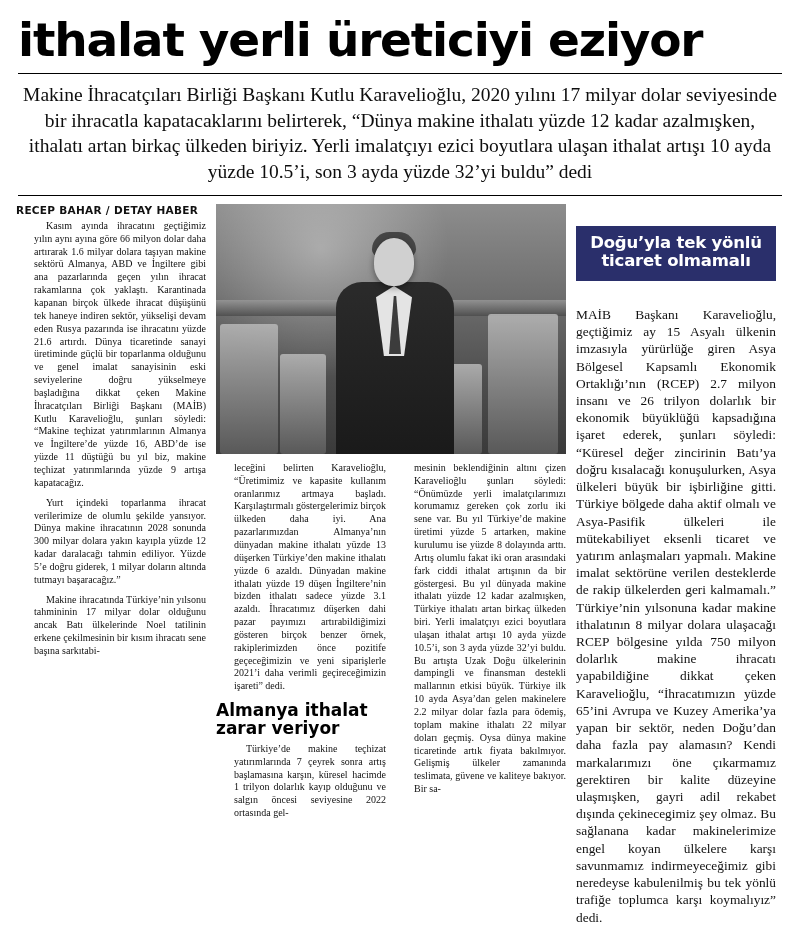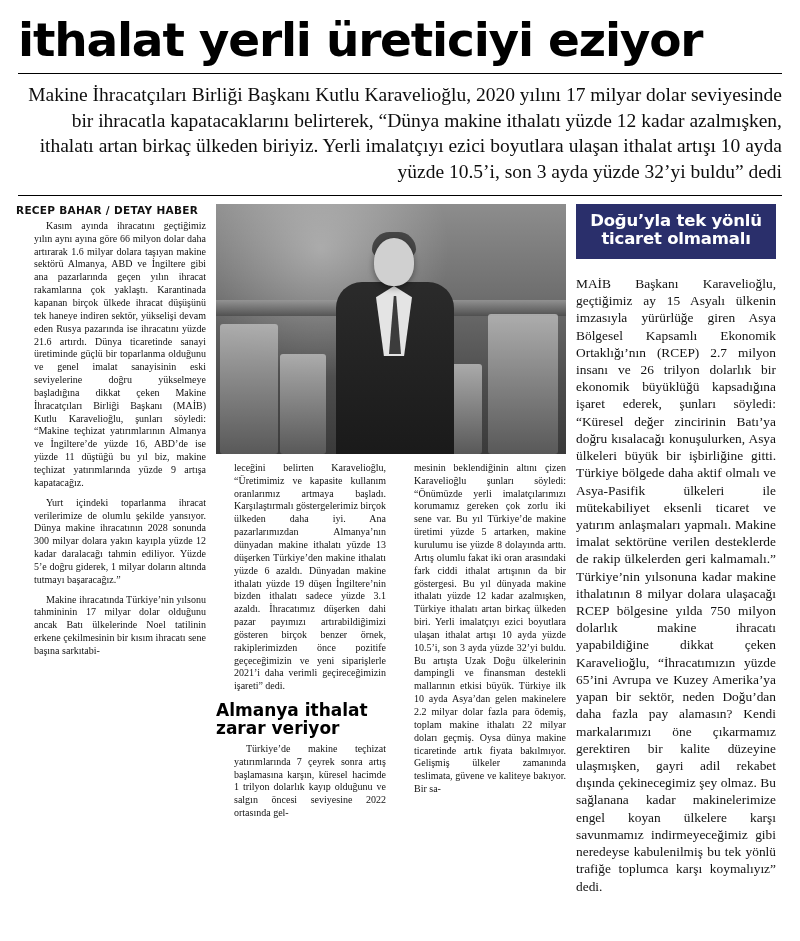--- a/index.html
+++ b/index.html
@@ -39,42 +39,42 @@
     margin: 0 2px 8px 2px;
   }
 
   
   .summary {
     font-family: "Liberation Serif", serif;
     font-size: 19.5px;
     line-height: 1.32;
     color: #0d0d0d;
     margin: 0 2px 10px 2px;
-    text-align: right;
+    text-align: center;
   }
 
   .rule-mid {
     border-top: 1px solid #000;
     margin: 0 2px 8px 2px;
   }
 
   
   .body-grid {
     display: flex;
     gap: 10px;
     align-items: flex-start;
   }
   .col {
     width: 176px;
     flex: 0 0 176px;
   }
   .col.c1 { width: 190px; flex: 0 0 190px; }
   .col.c2 { width: 170px; flex: 0 0 170px; }
   .col.c3 { width: 170px; flex: 0 0 170px; }
-  .col.c4 { width: 200px; flex: 0 0 200px; }
+  .col.c4 { width: 200px; flex: 0 0 200px; margin-top: 22px; }
 
   .byline {
     font-family: "DejaVu Sans", sans-serif;
     font-weight: bold;
     font-size: 10.5px;
     letter-spacing: 0.3px;
     color: #111;
     margin-bottom: 4px;
   }
 
@@ -180,21 +180,21 @@
     padding: 8px 6px 10px 6px;
     letter-spacing: -0.2px;
   }
   .sidebox-body p {
     font-size: 13.4px;
     line-height: 1.285;
     text-align: justify;
     margin: 0 0 7px 0;
   }
   .sidebox-body {
-    padding-top: 16px;
+    padding-top: 25px;
   }
 </style>
 </head>
 <body>
 
 <div class="page">
 
   <h1 class="headline">ithalat yerli üreticiyi eziyor</h1>
 
   <div class="rule-top"></div>

